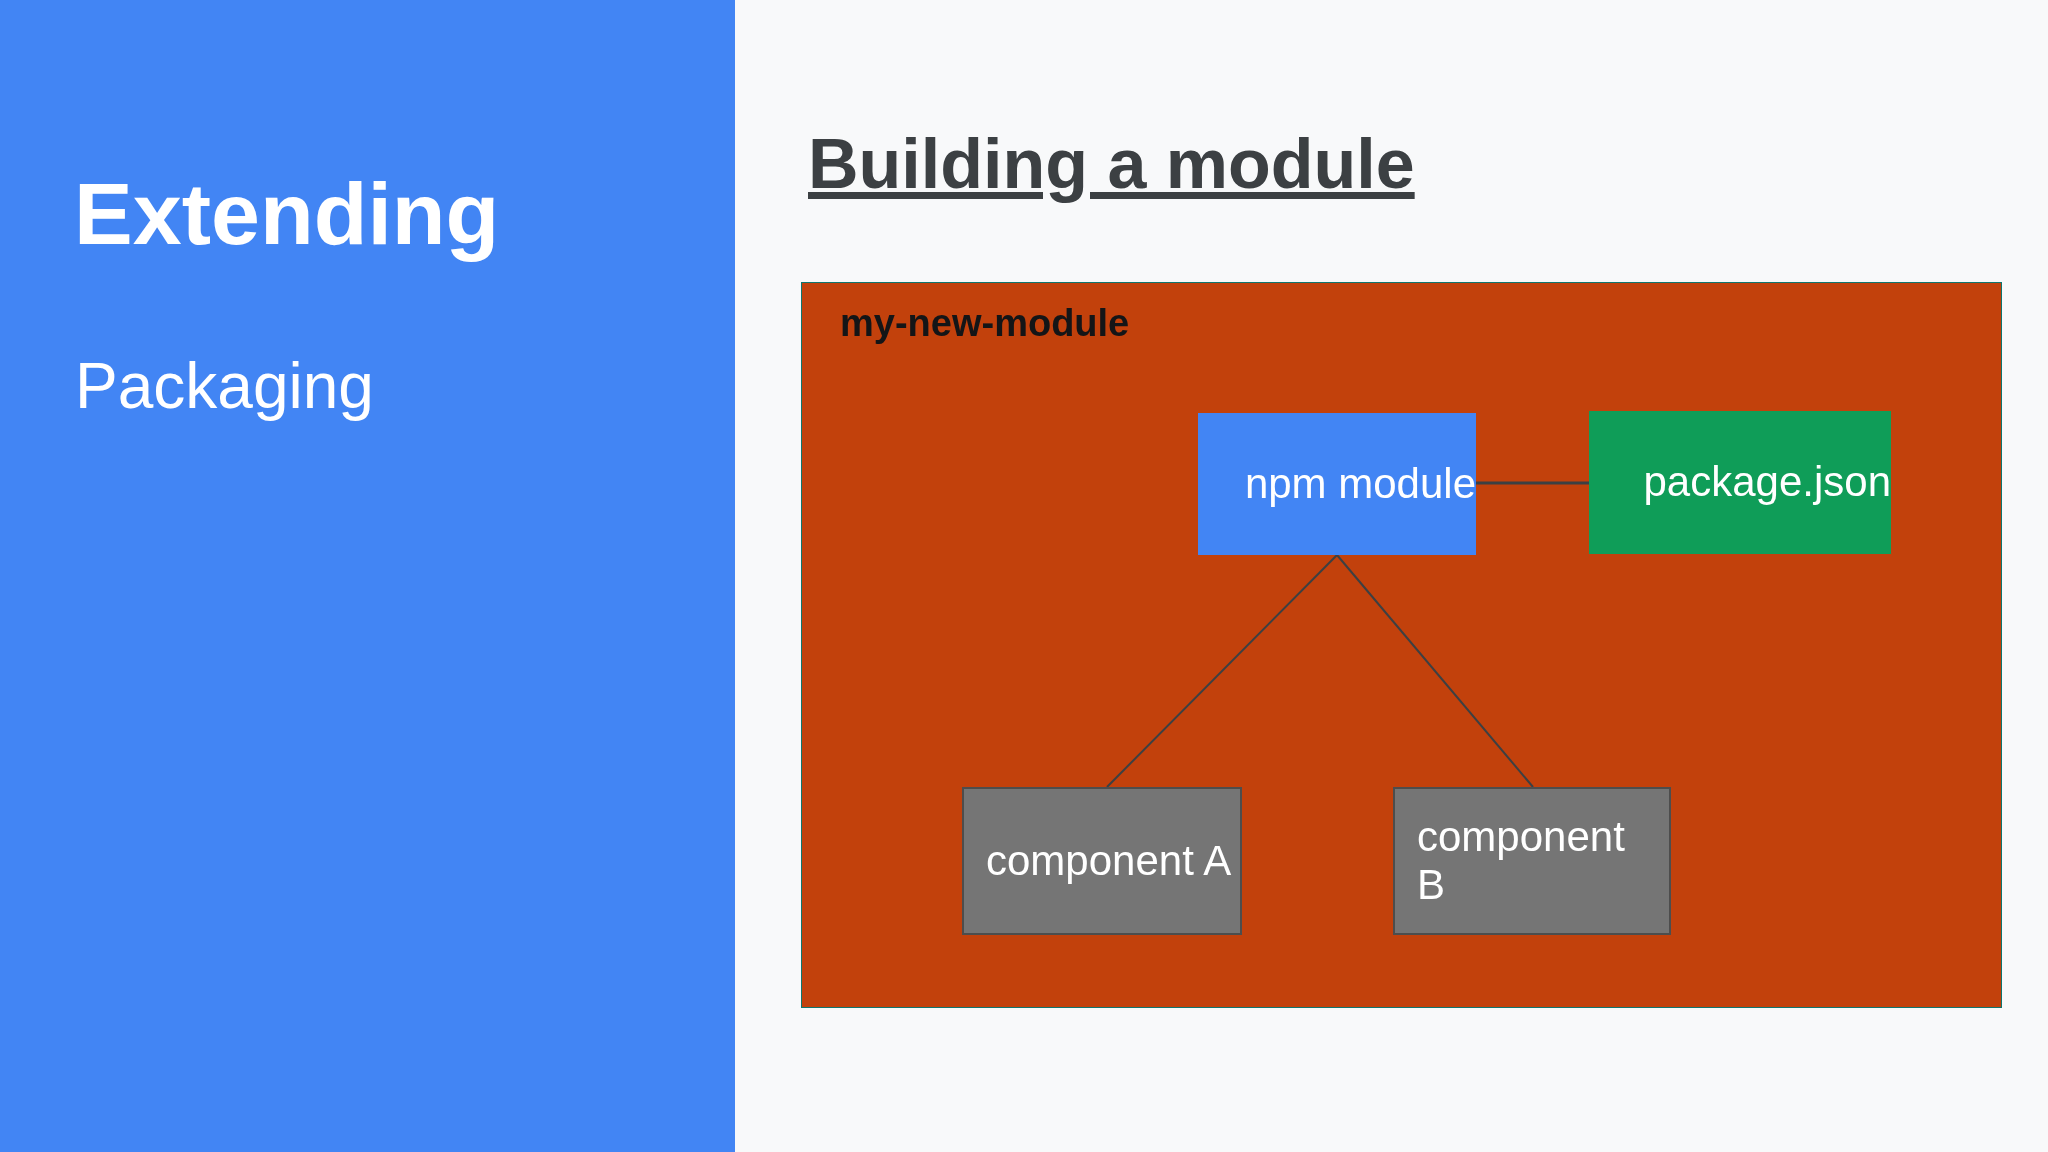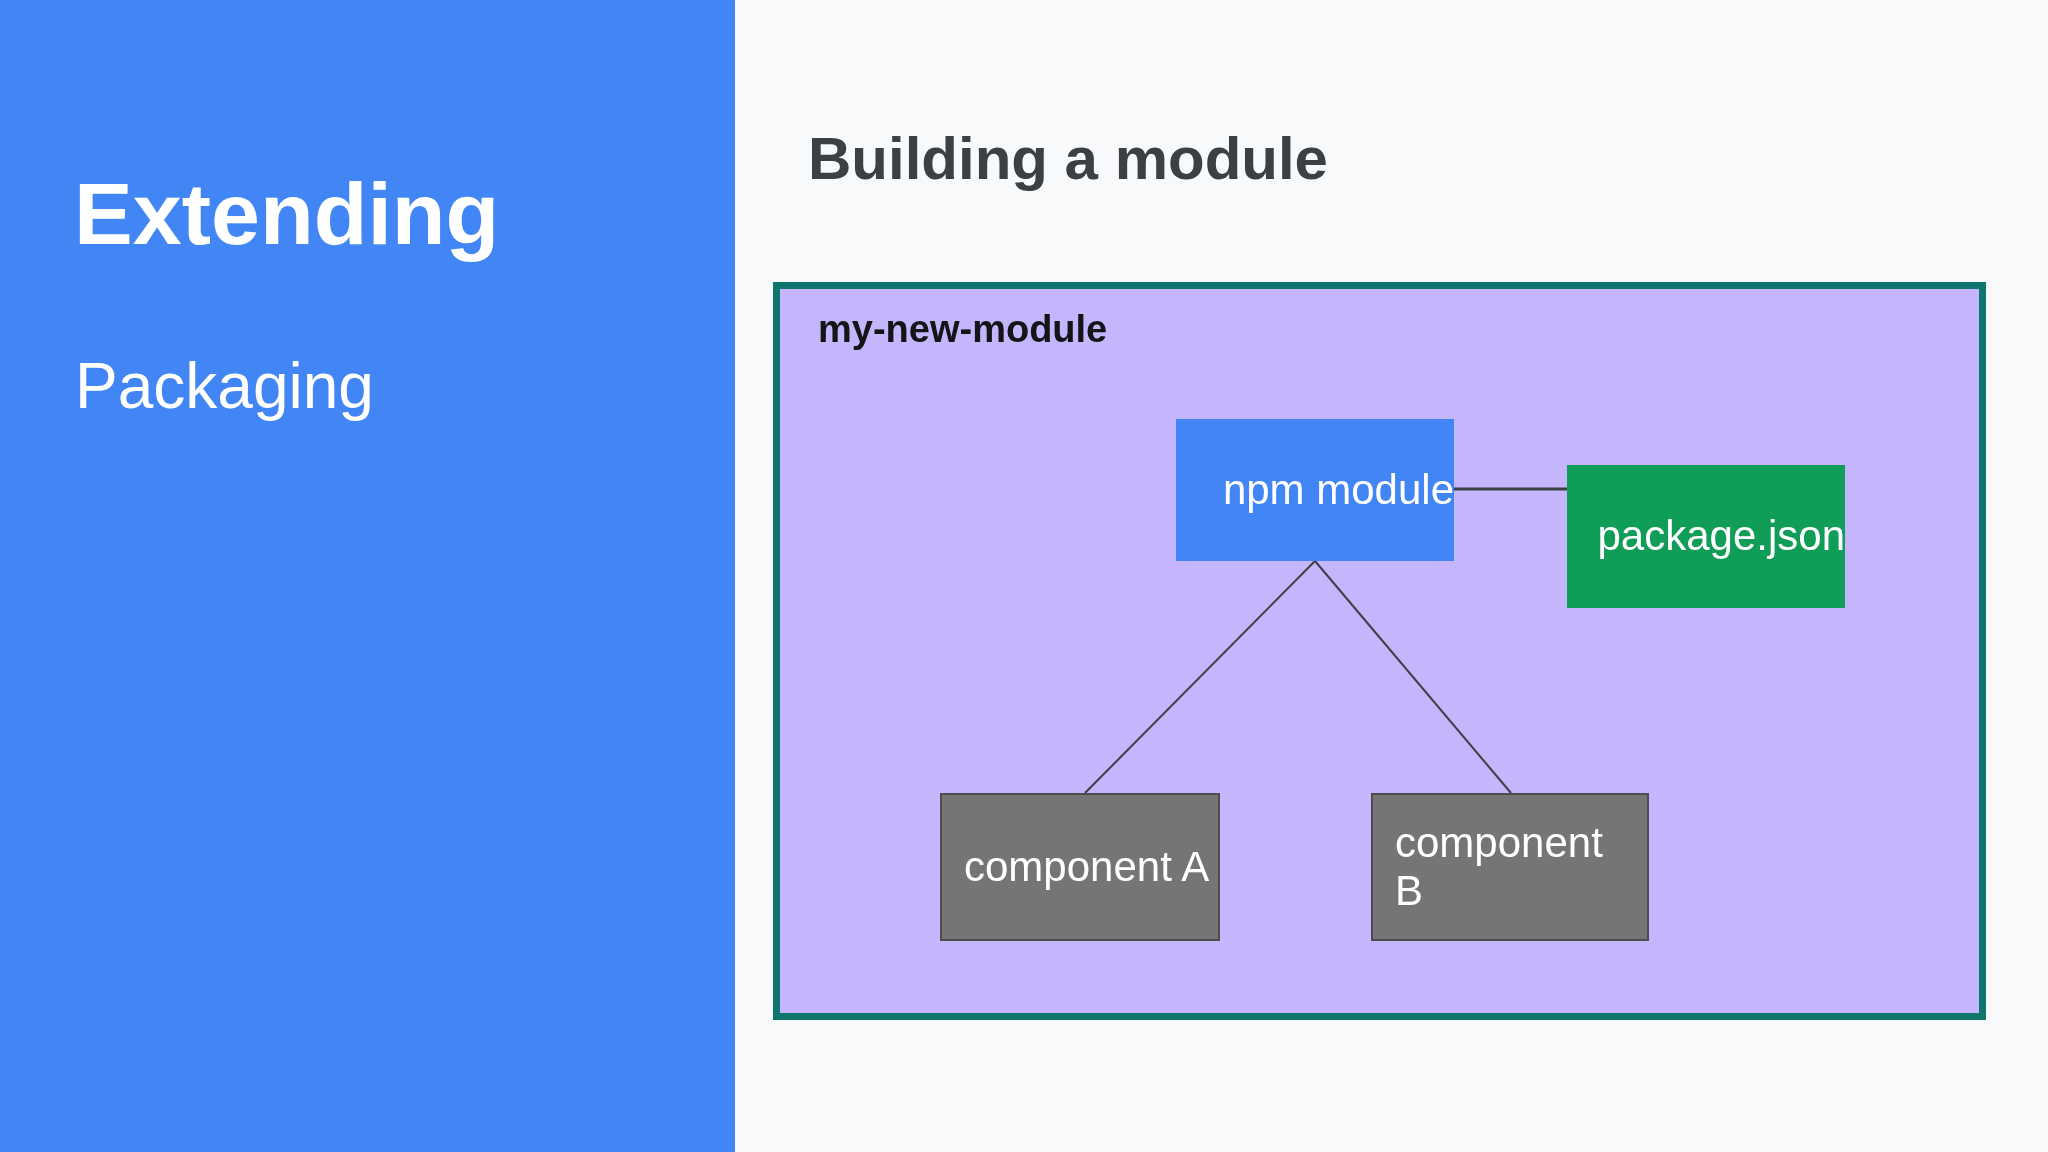--- a/index.html
+++ b/index.html
@@ -40,33 +40,34 @@
   .main {
     position: absolute;
     left: 735px; top: 0;
     width: 1313px; height: 1152px;
     background: #f8f9fa;
   }
   .main-heading {
     position: absolute;
     left: 73px;               
     top: 126px;
-    font-size: 60px; font-weight: bold;
+    font-size: 70px; font-weight: bold;
     line-height: 1.1; color: #3c4043;
     white-space: nowrap;
+    text-decoration: underline;
   }
 
   
   .diagram-box {
     position: absolute;
-    left: 38px;               
+    left: 66px;               
     top: 282px;
     width: 1199px; height: 724px;
-    border: 7px solid #0f766e;
-    background: #c4b5fd;
+    border: 1px solid #0f766e;
+    background: #c2410c;
   }
   .diagram-label {
     position: absolute;
     left: 38px; top: 20px;
     font-size: 38px; font-weight: bold;
     line-height: 1.1; color: #141517;
     white-space: nowrap;
   }
   .edges {
     position: absolute;
@@ -80,21 +81,21 @@
     box-sizing: border-box;
     display: flex;
     font-size: 42px;
     line-height: 1.15;
     color: #ffffff;
   }
   .node-centered { align-items: center; justify-content: flex-end; text-align: center; }
   .node-left     { align-items: center; justify-content: flex-start; text-align: left; padding-left: 22px; padding-right: 8px; }
 
   .node-npm     { left: 396px; top: 130px; width: 278px; height: 142px; }
-  .node-pkg     { left: 787px; top: 128px; width: 278px; height: 143px; margin-top: 48px; }
+  .node-pkg     { left: 787px; top: 128px; width: 302px; height: 143px; }
   .node-comp-a  { left: 160px; top: 504px; width: 280px; height: 148px; border: 2px solid #4d4d4d; }
   .node-comp-b  { left: 591px; top: 504px; width: 278px; height: 148px; border: 2px solid #4d4d4d; }
 </style>
 </head>
 <body>
 
 <div class="slide">
 
   <div class="sidebar" style="background-color: rgb(66, 133, 244);">
     <div class="sidebar-title">Extending</div>

